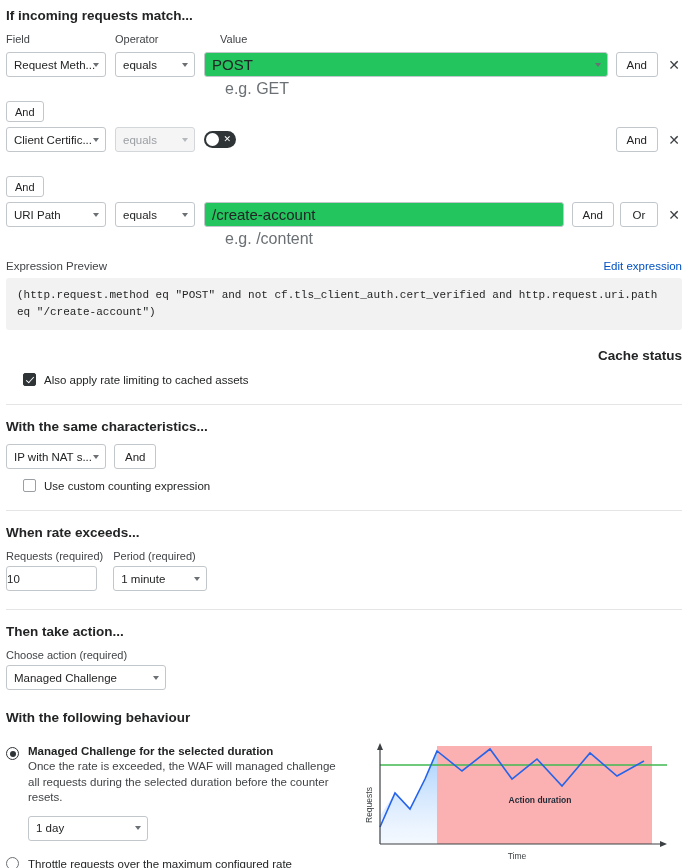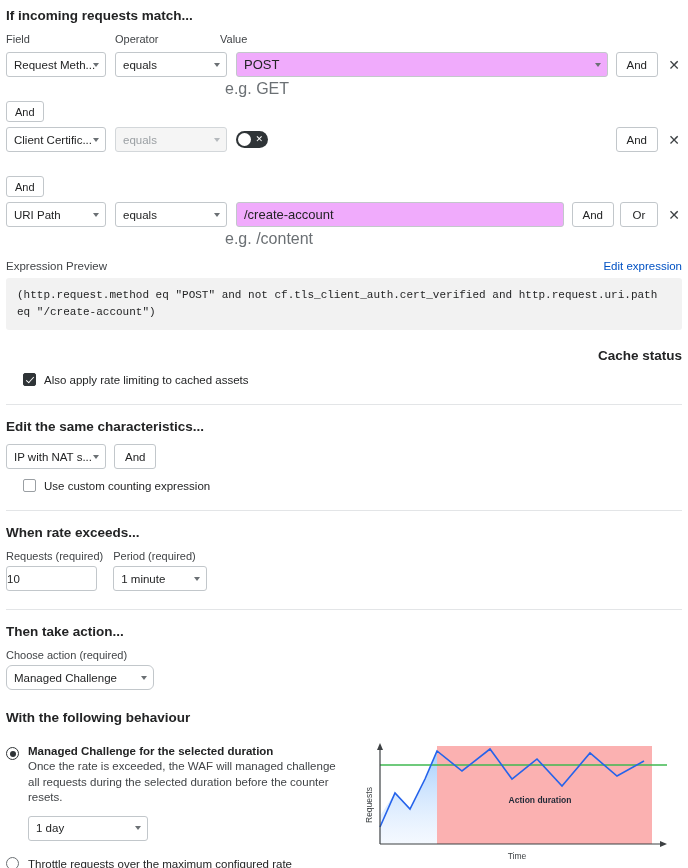--- a/index.html
+++ b/index.html
@@ -82,30 +82,30 @@
     top: 50%;
     width: 0; height: 0;
     border-left: 3.5px solid transparent;
     border-right: 3.5px solid transparent;
     border-top: 4px solid #6b7074;
     margin-top: -2px;
   }
   .sel.disabled .caret { border-top-color: #b5b9bd; }
 
   .w-field { width: 100px; text-align: center; }
-  .w-op { width: 112px; margin-left: 9px; }
+  .w-op { width: 80px; margin-left: 9px; }
 
   .txt {
     flex: 1;
     margin-left: 9px;
     height: 25px;
     border: 1px solid #c2c7cb;
     border-radius: 3px;
-    background: #f0abfc;
-    font-size: 13px;
+    background: #22c55e;
+    font-size: 15px;
     color: #232425;
     padding: 0 7px;
     outline: none;
     font-family: "Liberation Sans", sans-serif;
   }
   .txt.with-caret {
     padding-right: 18px;
   }
   .val-wrap {
     flex: 1;
@@ -391,21 +391,21 @@
   <div class="exp-box">(http.request.method eq "POST" and not cf.tls_client_auth.cert_verified and http.request.uri.path eq "/create-account")</div>
 
   <h2 class="section-title" style="margin-top:18px;text-align:right;">Cache status</h2>
   <div class="chk-row">
     <span class="chk checked"></span>
     <span class="chk-label">Also apply rate limiting to cached assets</span>
   </div>
 
   <hr class="div">
 
-  <h2 class="section-title">Edit the same characteristics...</h2>
+  <h2 class="section-title">With the same characteristics...</h2>
   <div style="display:flex; align-items:center;">
     <div class="sel" style="width:100px;">
       <span>IP with NAT s...</span>
       <span class="caret"></span>
     </div>
     <button class="btn btn-and">And</button>
   </div>
 
   <div class="chk-row" style="margin-top:10px;">
     <span class="chk"></span>
@@ -426,21 +426,21 @@
         <span>1 minute</span>
         <span class="caret"></span>
       </div>
     </div>
   </div>
 
   <hr class="div">
 
   <h2 class="section-title">Then take action...</h2>
   <span class="field-label">Choose action (required)</span>
-  <div class="sel" style="width:148px;border-radius:6px;">
+  <div class="sel" style="width:160px;">
     <span>Managed Challenge</span>
     <span class="caret"></span>
   </div>
 
   <h2 class="section-title" style="margin-top:20px;">With the following behaviour</h2>
 
   <div class="behaviour-wrap">
     <div class="behaviour-left">
 
       <div class="radio-row">

